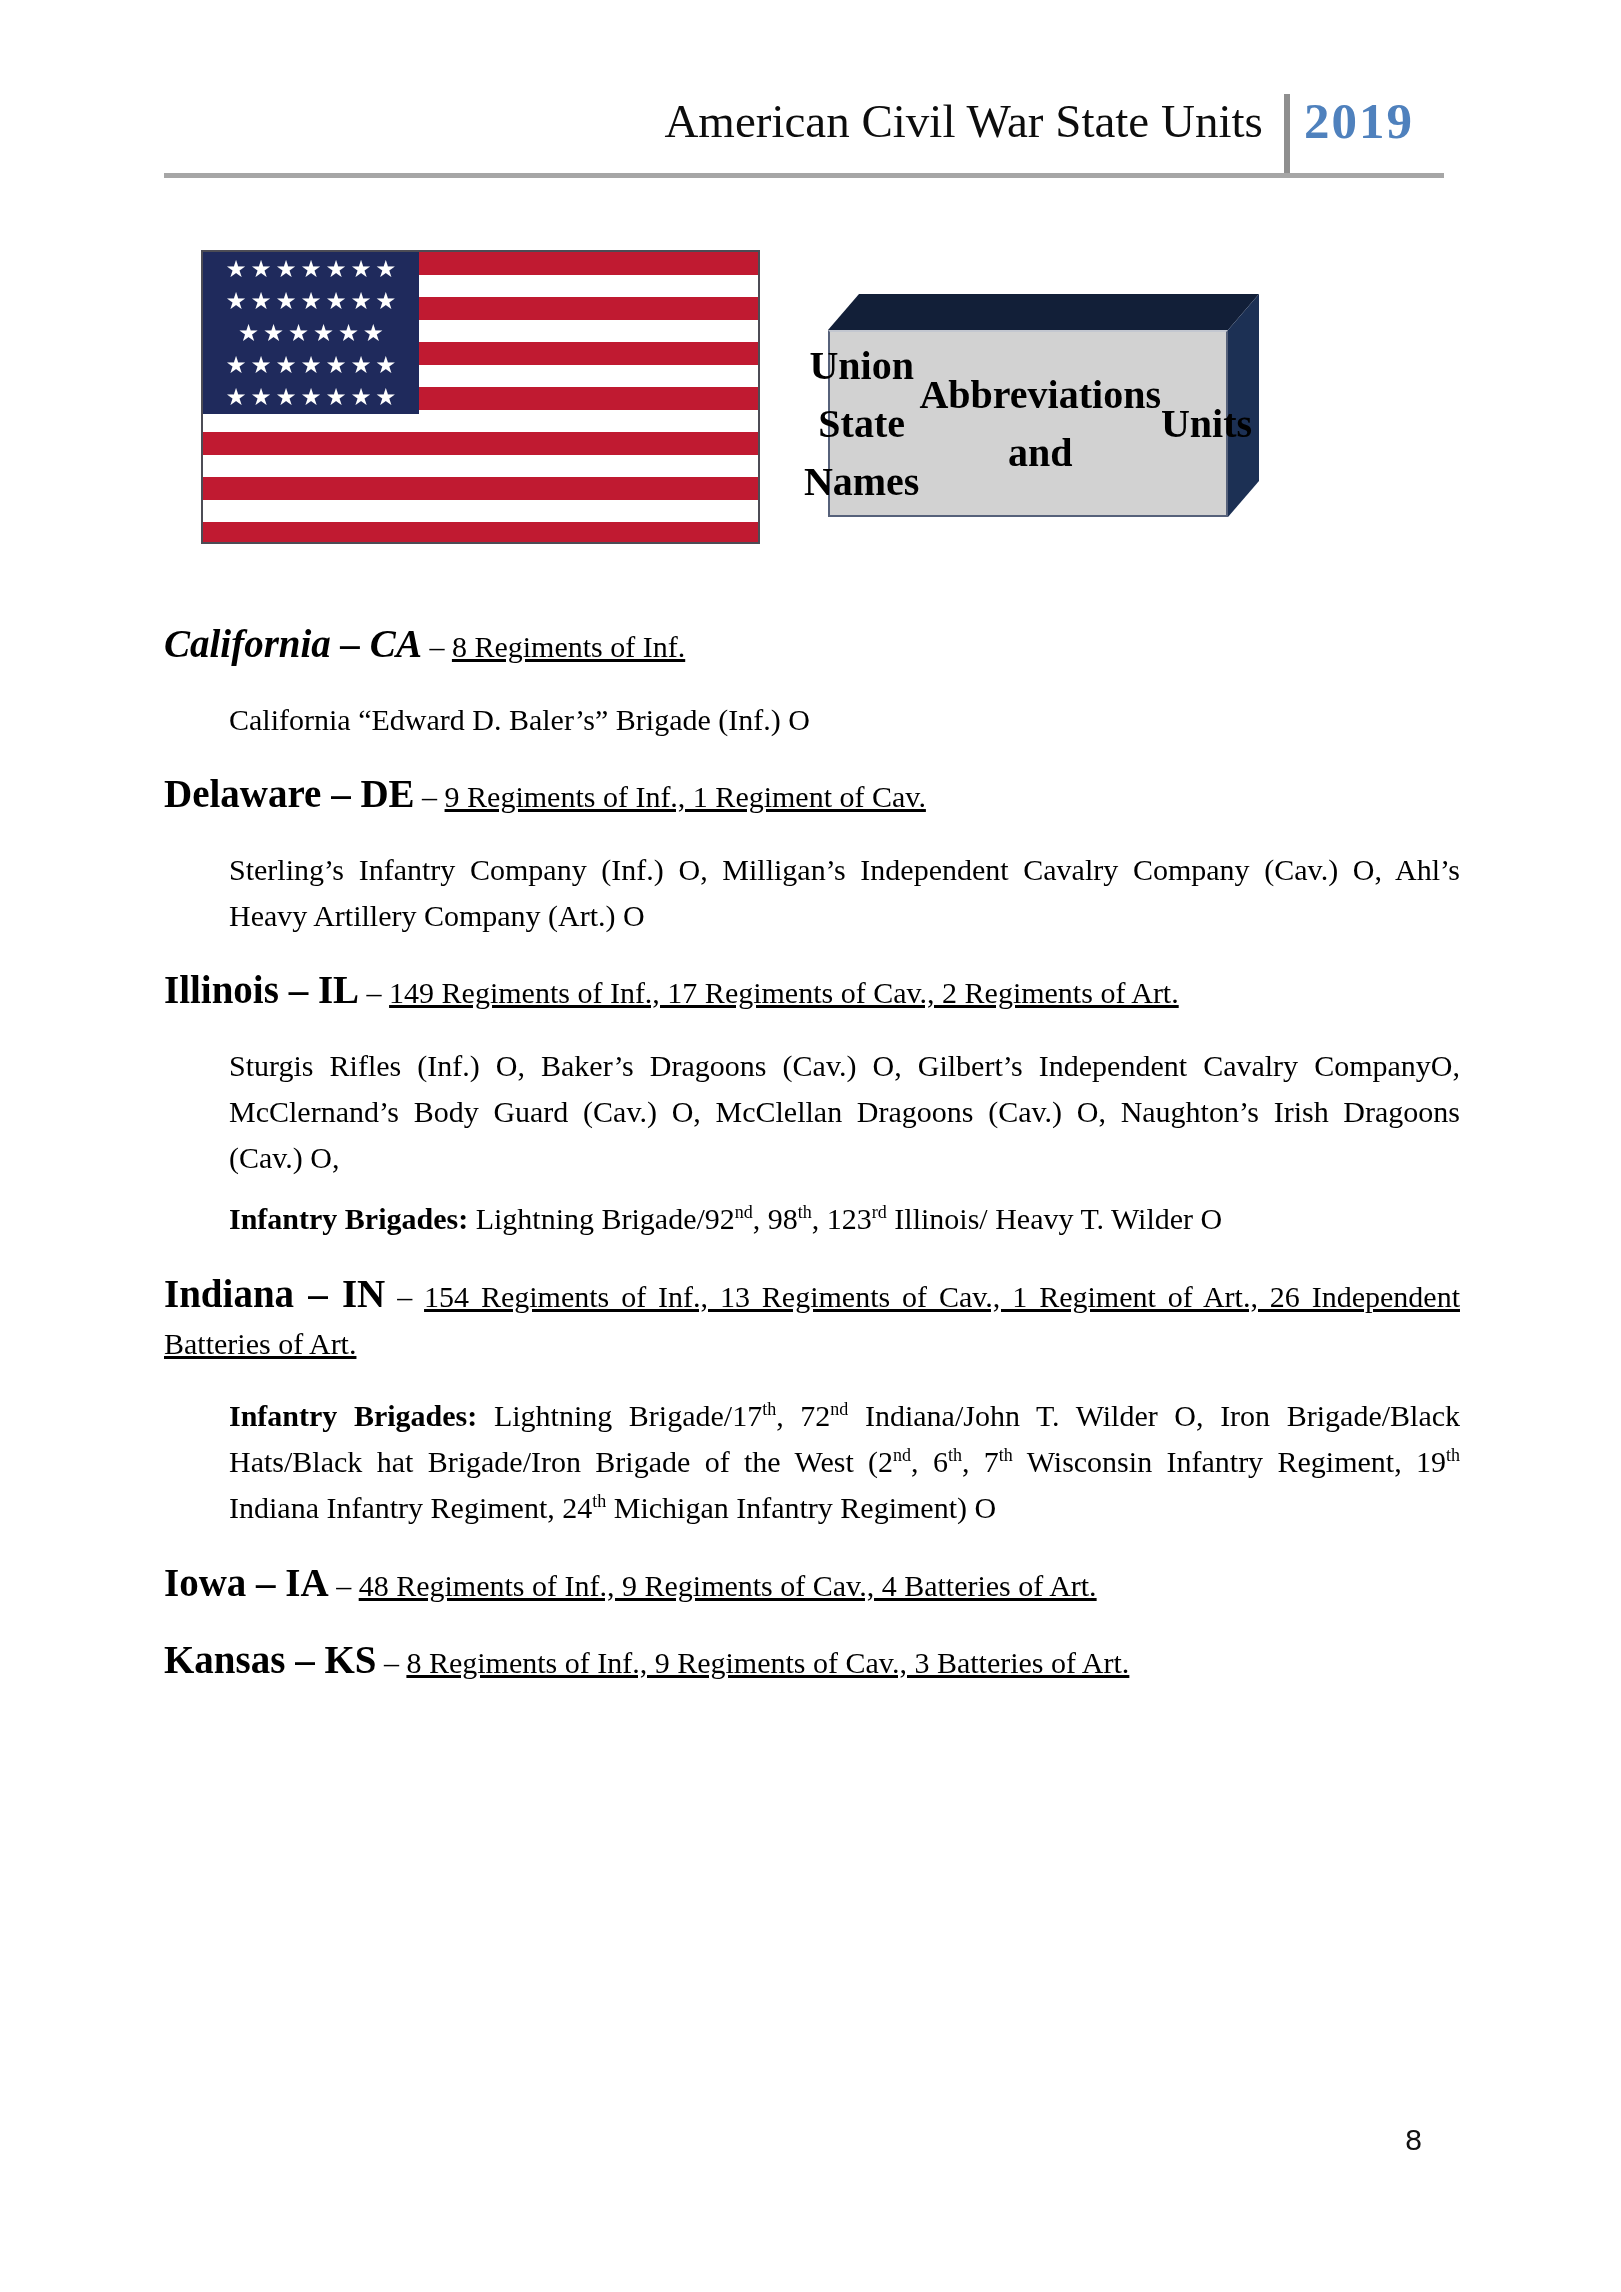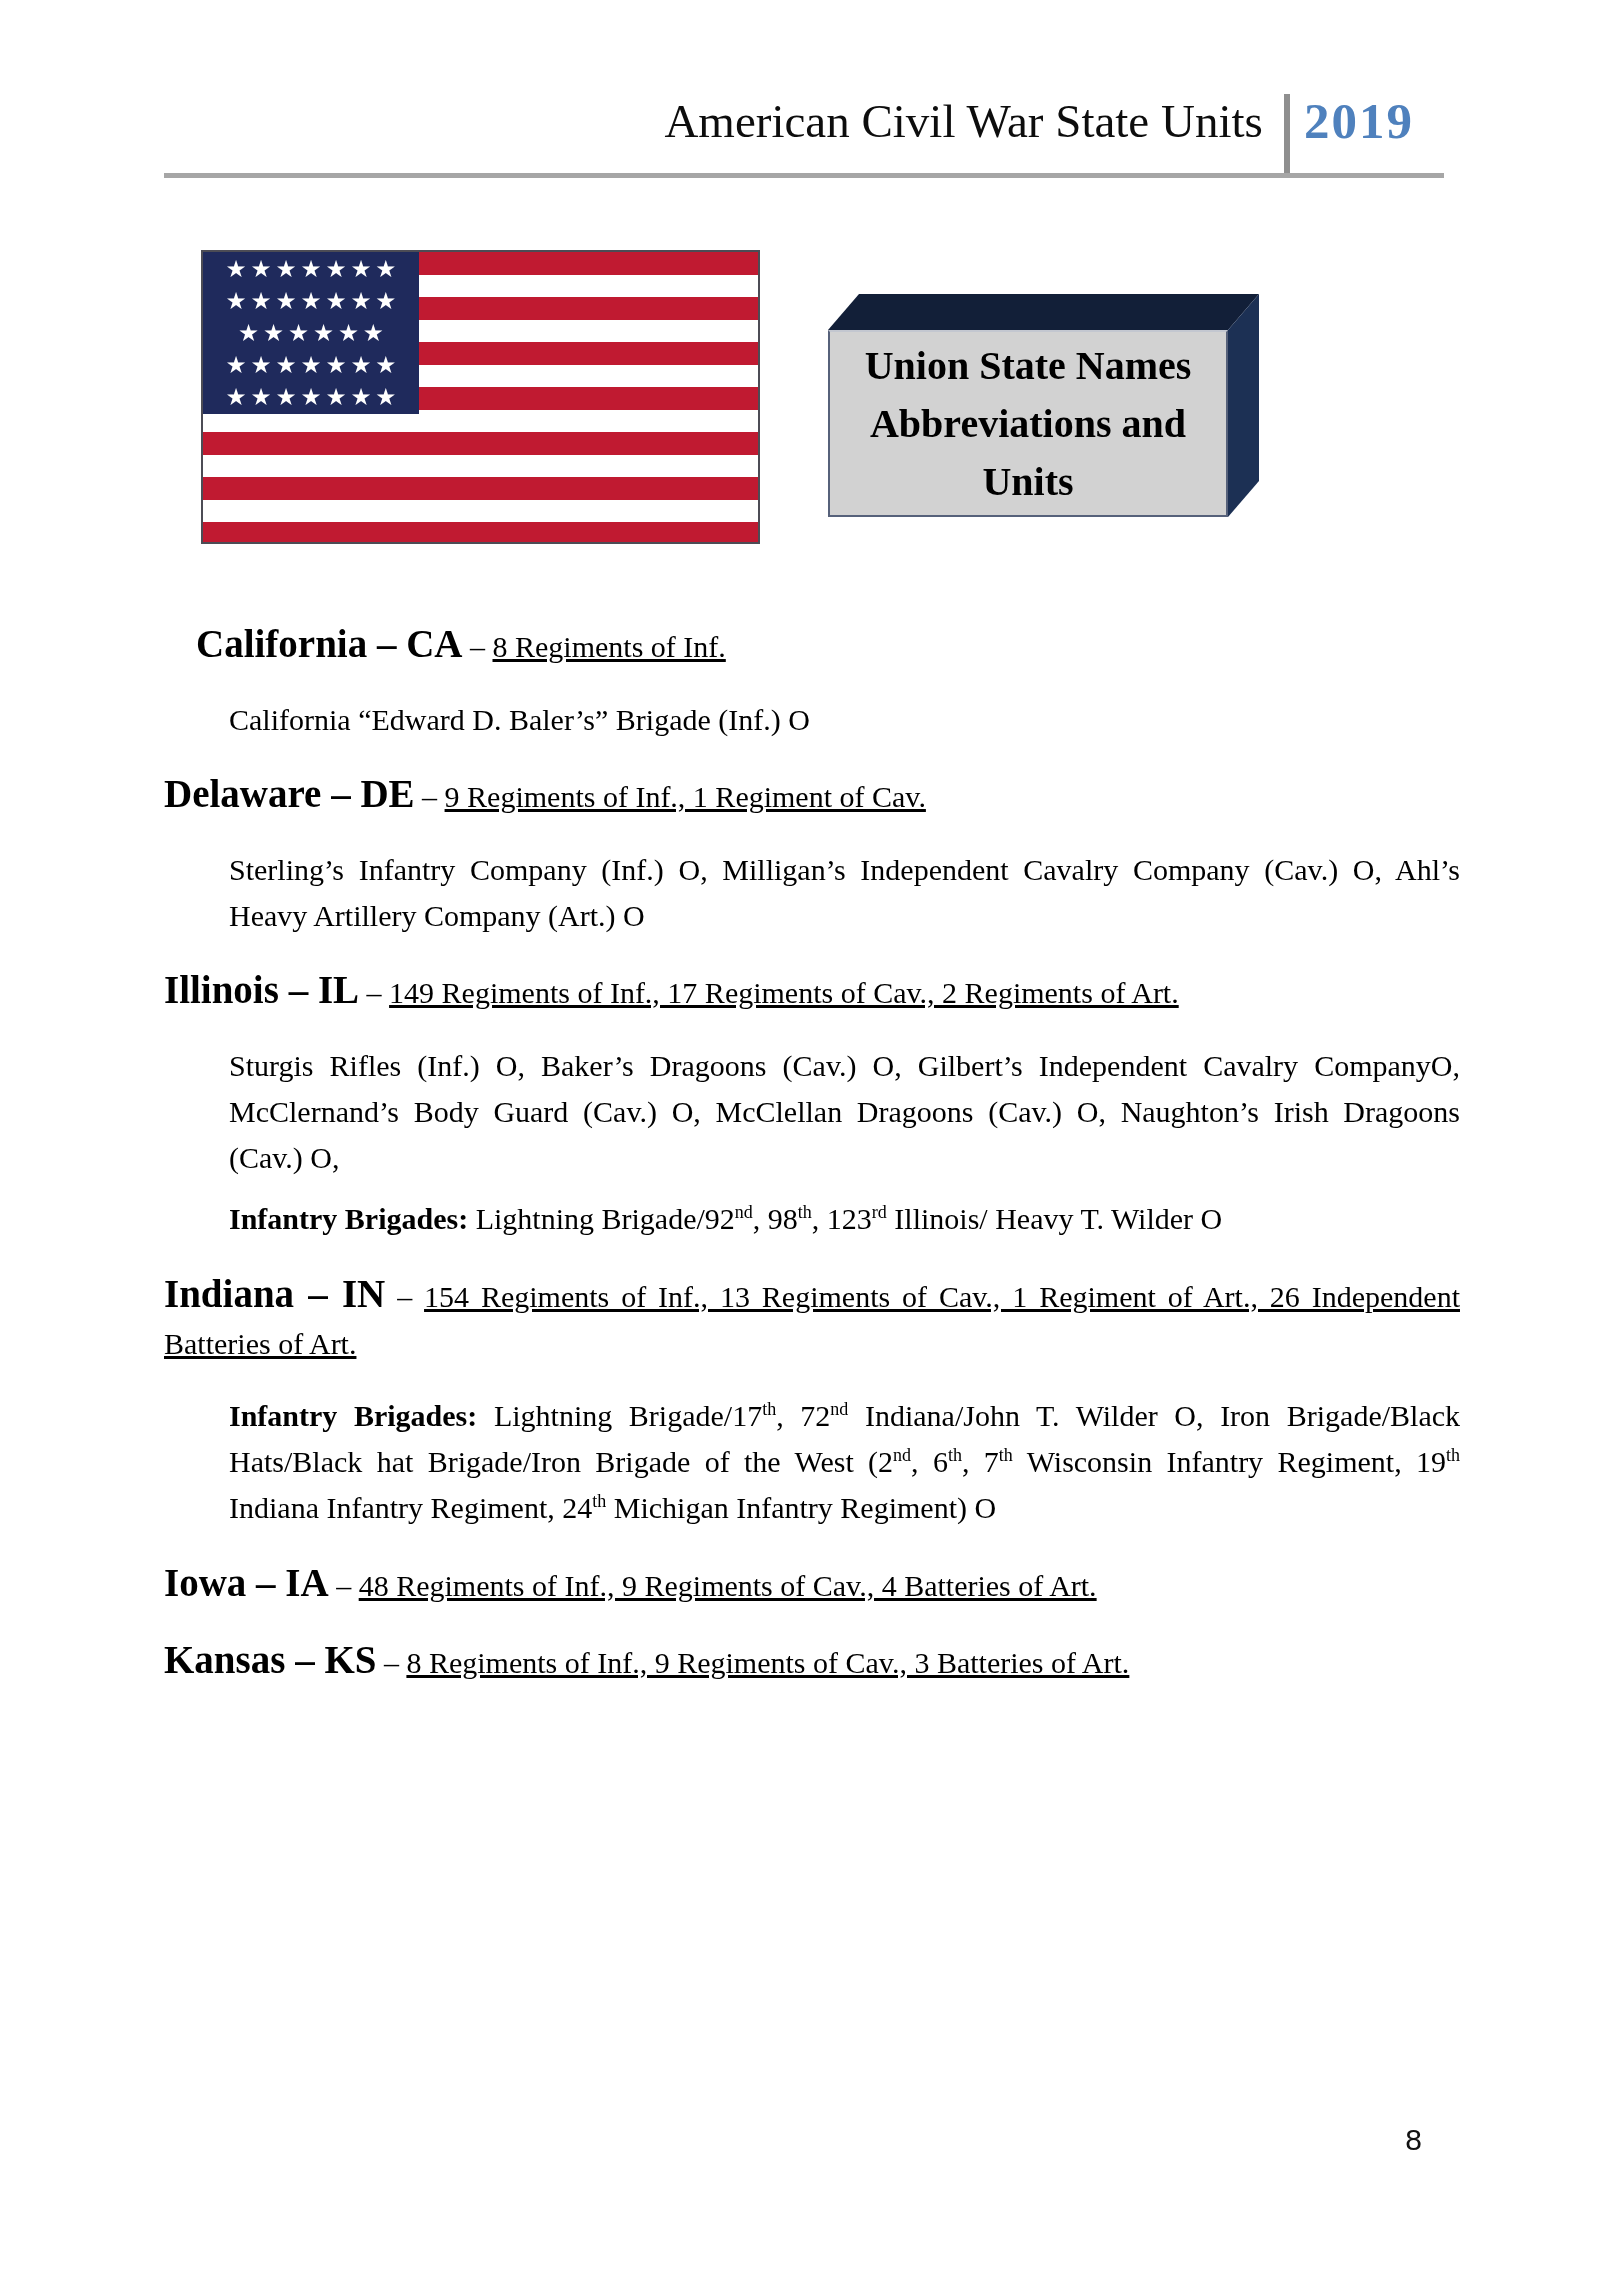--- a/index.html
+++ b/index.html
@@ -40,28 +40,28 @@
   }
   
   .callout{position:absolute;left:828px;top:294px;width:431px;height:223px;}
   .face-top{position:absolute;left:0;top:0;width:431px;height:36px;background:var(--box-top);
     clip-path:polygon(0px 36px,31px 0px,431px 0px,400px 36px);}
   .face-right{position:absolute;left:0;top:0;width:431px;height:223px;background:var(--box-side);
     clip-path:polygon(400px 36px,431px 0px,431px 187px,400px 223px);}
   .face-front{
     position:absolute;left:0;top:36px;width:400px;height:187px;box-sizing:border-box;
     background:var(--box-face);border:2px solid #56617a;border-top:2.9px solid #c3c7d0;
-    display:flex;flex-direction:column;justify-content:center;align-items:center;
+    display:flex;flex-direction:row;justify-content:center;align-items:center;
     font-weight:bold;font-size:40px;line-height:58px;text-align:center;color:#000;
   }
   
   .sections{position:absolute;left:164px;top:593px;width:1296px;}
   .heading{font-size:30px;line-height:47px;margin:27.4px 0 26.5px;text-align:justify;}
   .heading .state{font-size:39px;font-weight:bold;}
-  .heading.it .state{margin-left:32px;}
+  .heading.it .state{font-style:italic;}
   .heading .info{text-decoration:underline;}
   .unit-para{font-size:30px;line-height:46px;margin:0 0 15.7px;text-align:justify;margin-left:65px;}
   .unit-para .b{font-weight:bold;}
   .unit-para sup{font-size:0.6em;line-height:0;}
   
   .page-num{position:absolute;left:1384px;top:2123px;width:59px;text-align:center;
     font-family:"Liberation Sans",sans-serif;font-size:30px;color:#111;}
 </style>
 </head>
 <body>

